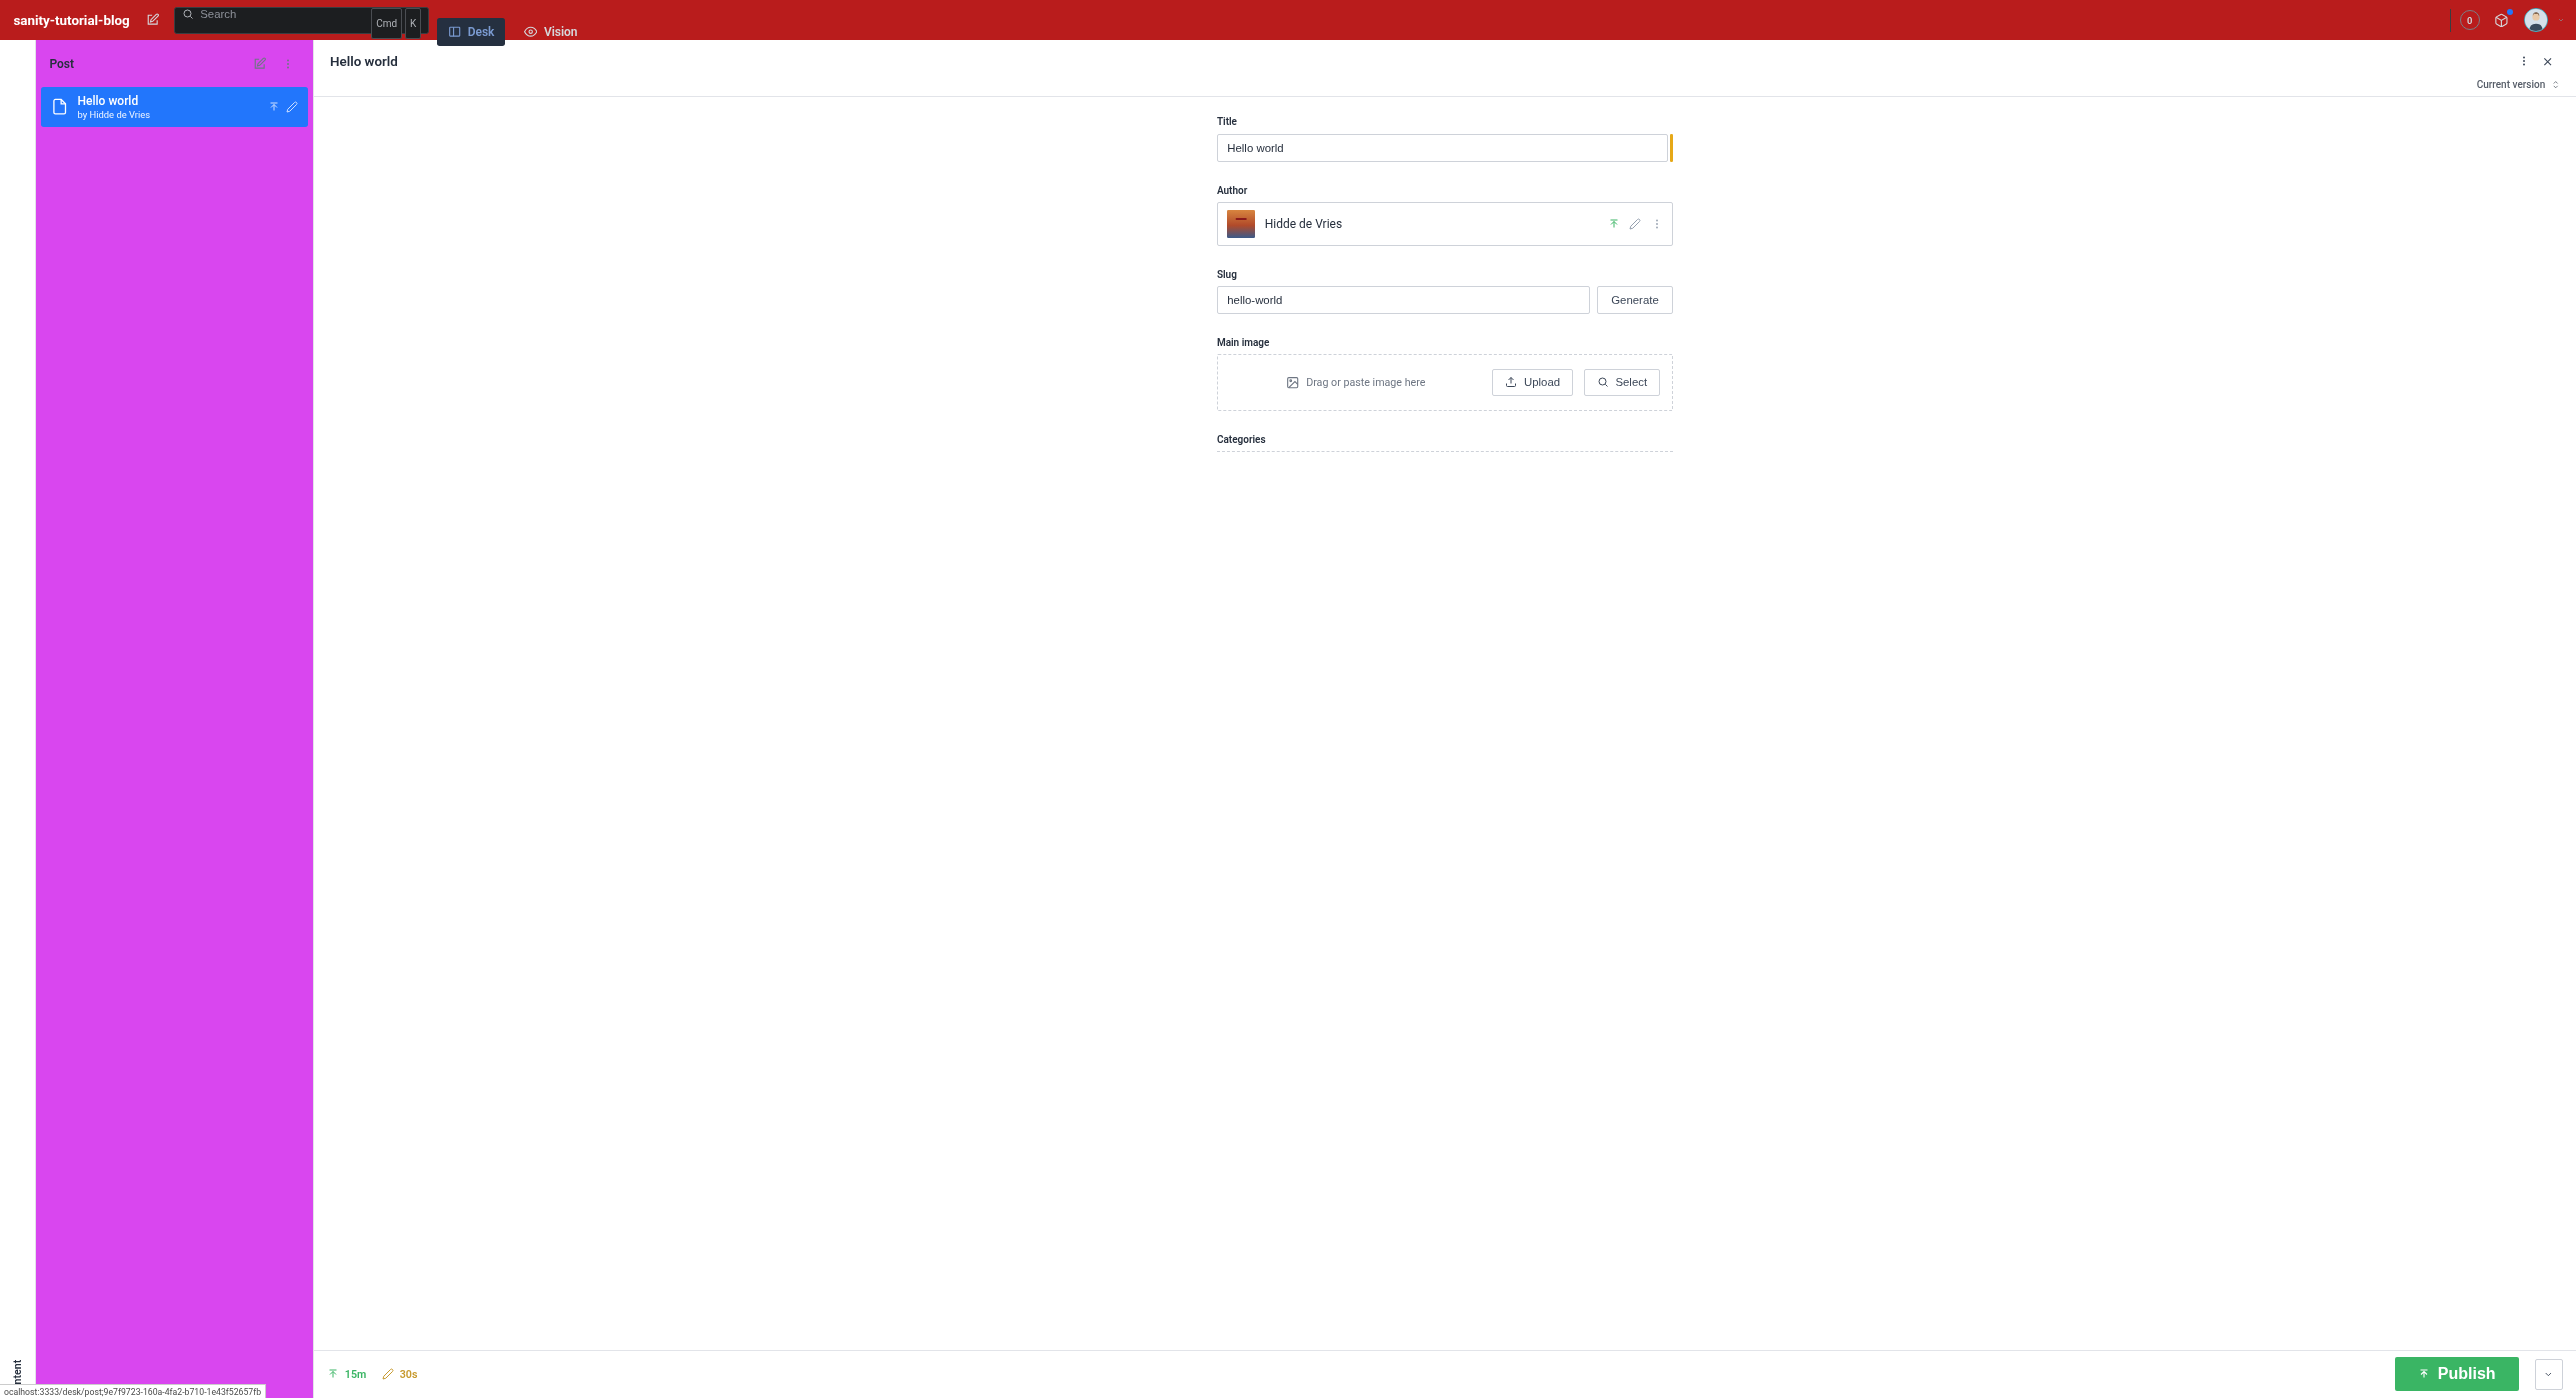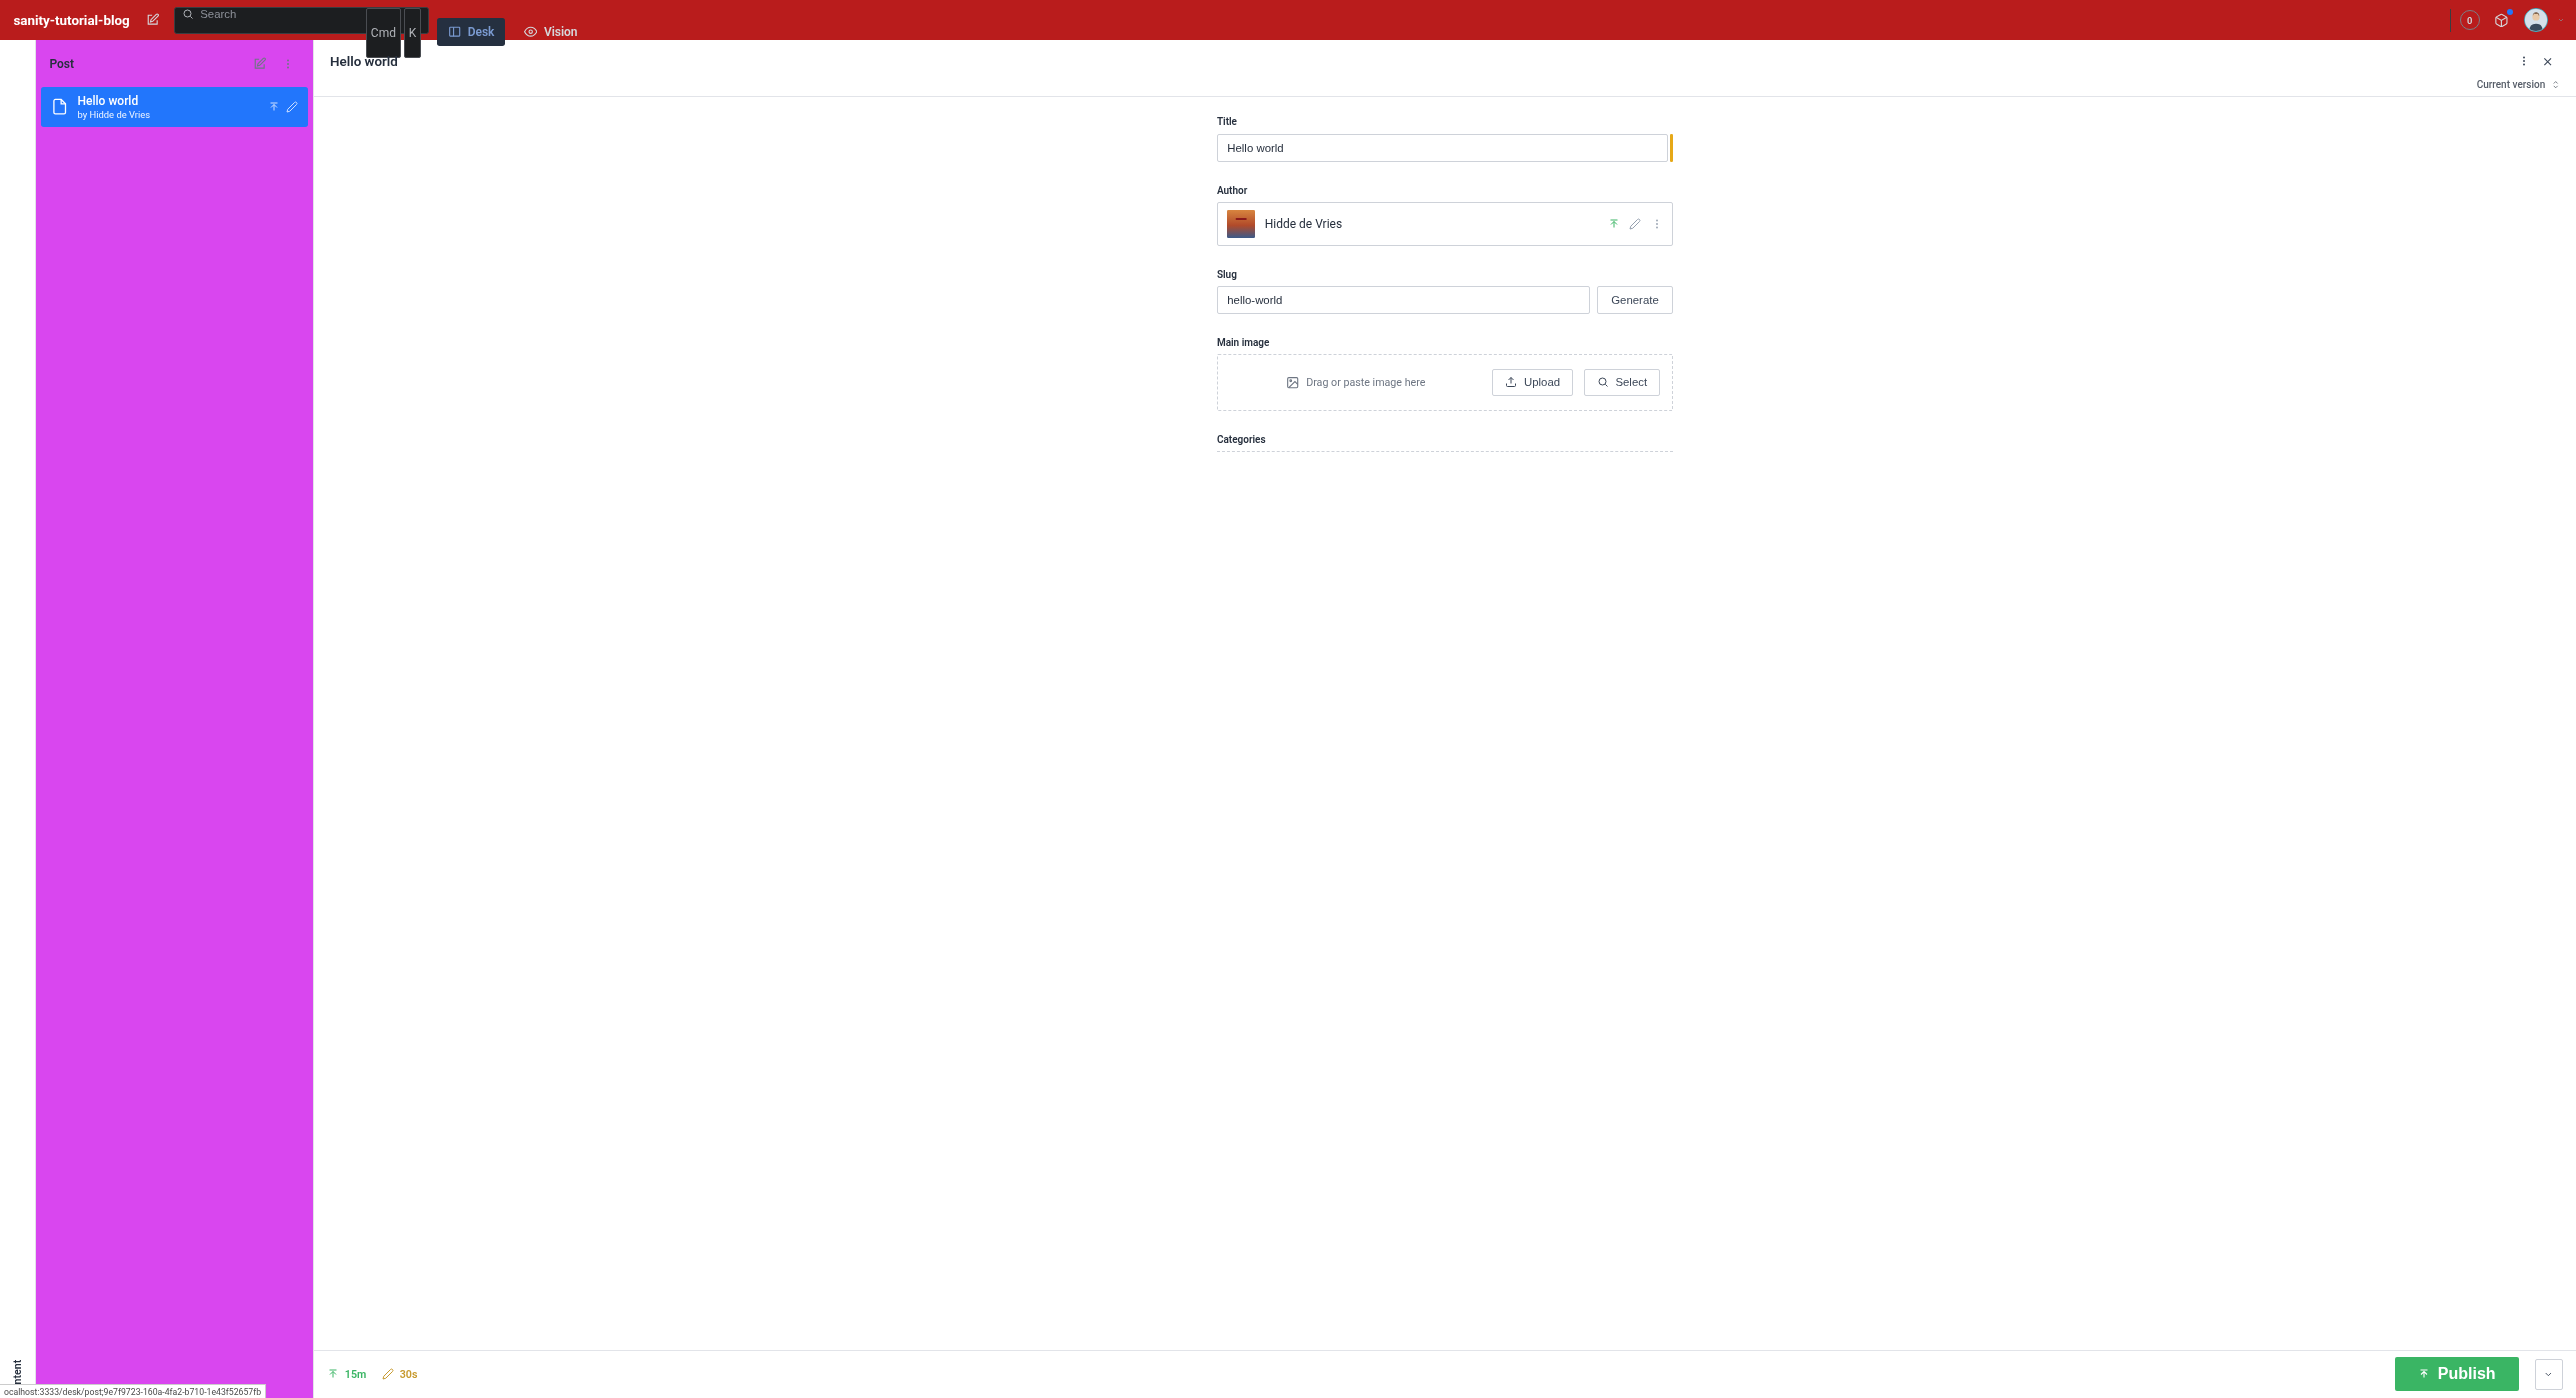--- a/index.html
+++ b/index.html
@@ -54,22 +54,22 @@
   border: none;
   color: #fff;
   font-size: 11.4px;
   outline: none;
 }
 .search-box input::placeholder { color: #8d9199; }
 .kbd-group { display: flex; gap: 2.7px; }
 .kbd {
   border: 0.7px solid #4a4d52;
   border-radius: 2px;
-  padding: 17px 4px;
-  font-size: 12px;
+  padding: 9px 4px;
+  font-size: 10px;
   color: #b0b3b8;
   background: #1c1e20;
 }
 .nav-tab {
   display: flex;
   align-items: center;
   gap: 6.7px;
   padding: 0 10.7px;
   height: 28px;
   border-radius: 2.7px;

